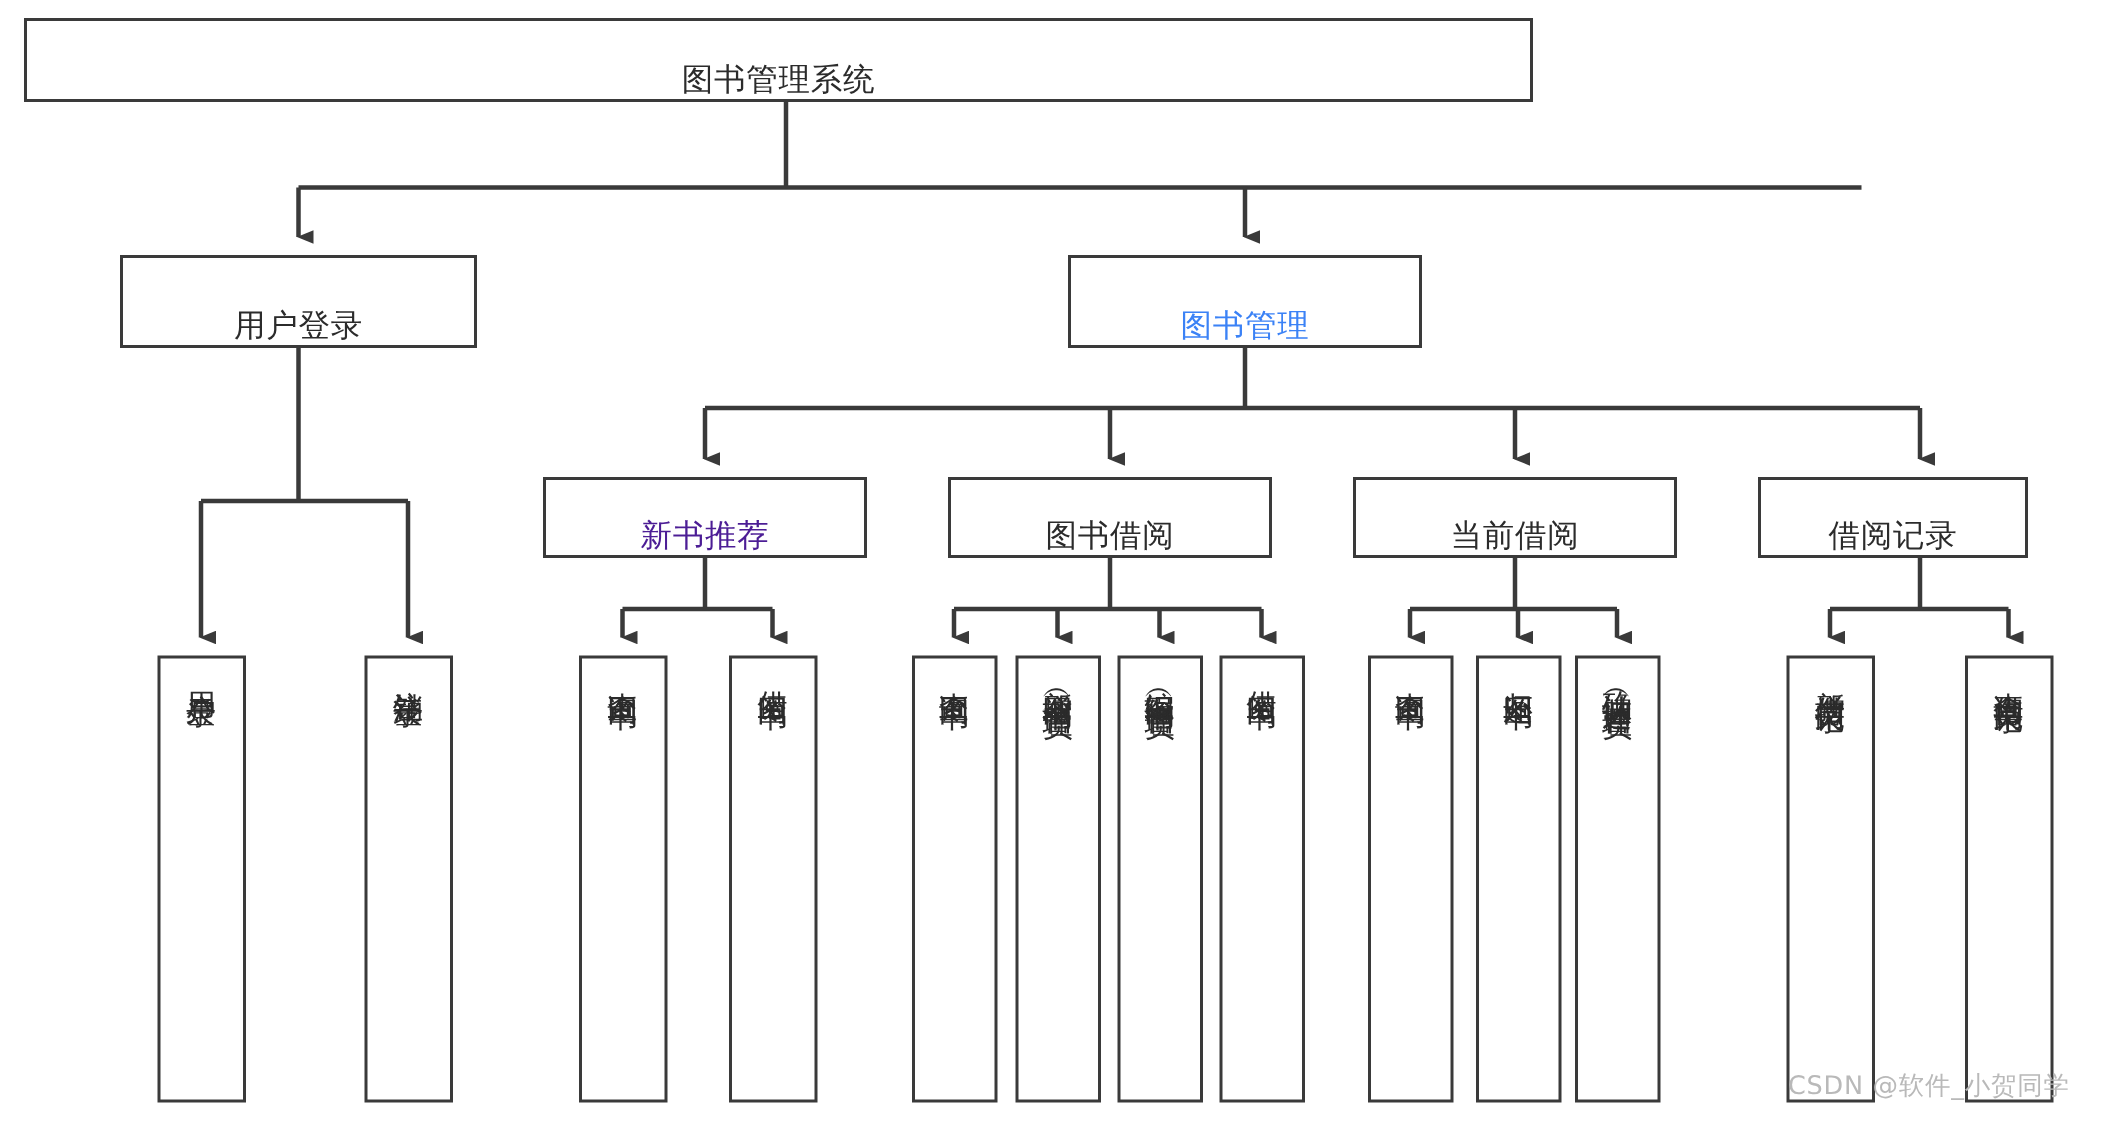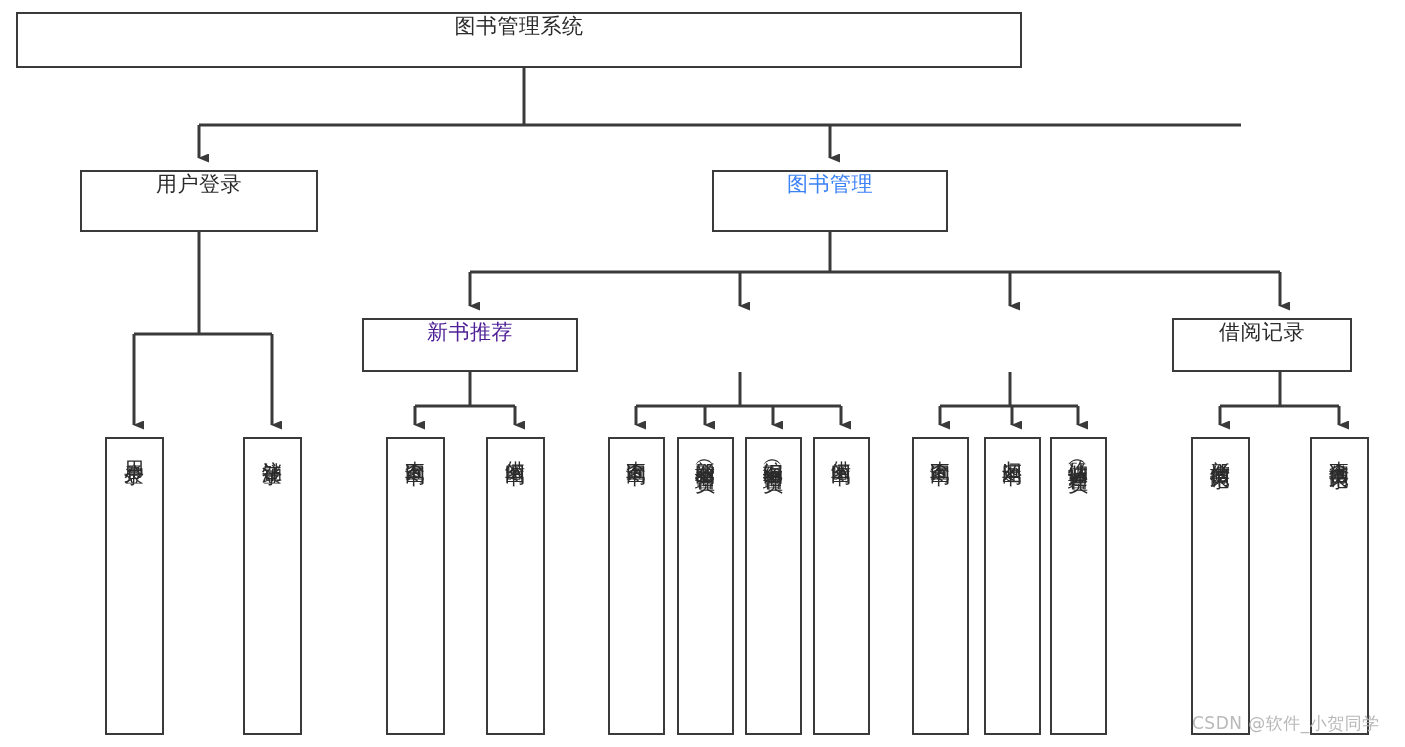--- a/index.html
+++ b/index.html
@@ -23,21 +23,21 @@
     top: 0;
     width: 1405px;
     height: 747px;
   }
   .node-box {
     position: absolute;
     box-sizing: border-box;
     background: #ffffff;
     border: 2px solid #3a3a3a;
     display: flex;
-    align-items: flex-start;
+    align-items: flex-end;
     justify-content: center;
     overflow: hidden;
   }
   .node-label {
     color: #2b2b2b;
     text-align: center;
     line-height: 1.18;
     white-space: nowrap;
   }
   .node-horizontal .node-label {
@@ -133,20 +133,26 @@
   <div class="node-box node-horizontal" style="left: 80px; top: 170px; width: 238px; height: 62px; border-color: rgb(58, 58, 58);">
     <span class="node-label" style="color: rgb(43, 43, 43);">用户登录</span>
   </div>
   <div class="node-box node-horizontal" style="left: 712px; top: 170px; width: 236px; height: 62px; border-color: rgb(58, 58, 58);">
     <span class="node-label" style="color: #3b82f6;">图书管理</span>
   </div>
 
   <div class="node-box node-horizontal" style="left: 362px; top: 318px; width: 216px; height: 54px; border-color: rgb(58, 58, 58);">
     <span class="node-label" style="color: #4c1d95;">新书推荐</span>
   </div>
+  <div class="node-box node-horizontal" style="left: 632px; top: 318px; width: 216px; height: 54px; border-color: rgb(58, 58, 58);">
+    <span class="node-label" style="color: rgb(43, 43, 43);">图书借阅</span>
+  </div>
+  <div class="node-box node-horizontal" style="left: 902px; top: 318px; width: 216px; height: 54px; border-color: rgb(58, 58, 58);">
+    <span class="node-label" style="color: rgb(43, 43, 43);">当前借阅</span>
+  </div>
   <div class="node-box node-horizontal" style="left: 1172px; top: 318px; width: 180px; height: 54px; border-color: rgb(58, 58, 58);">
     <span class="node-label" style="color: rgb(43, 43, 43);">借阅记录</span>
   </div>
 
   <div class="node-box node-vertical" style="left: 105px; top: 437px; width: 59px; height: 298px; border-color: rgb(58, 58, 58);">
     <span class="node-label" style="color: rgb(43, 43, 43);">用户登录</span>
   </div>
   <div class="node-box node-vertical" style="left: 243px; top: 437px; width: 59px; height: 298px; border-color: rgb(58, 58, 58);">
     <span class="node-label" style="color: rgb(43, 43, 43);">注销登录</span>
   </div>

